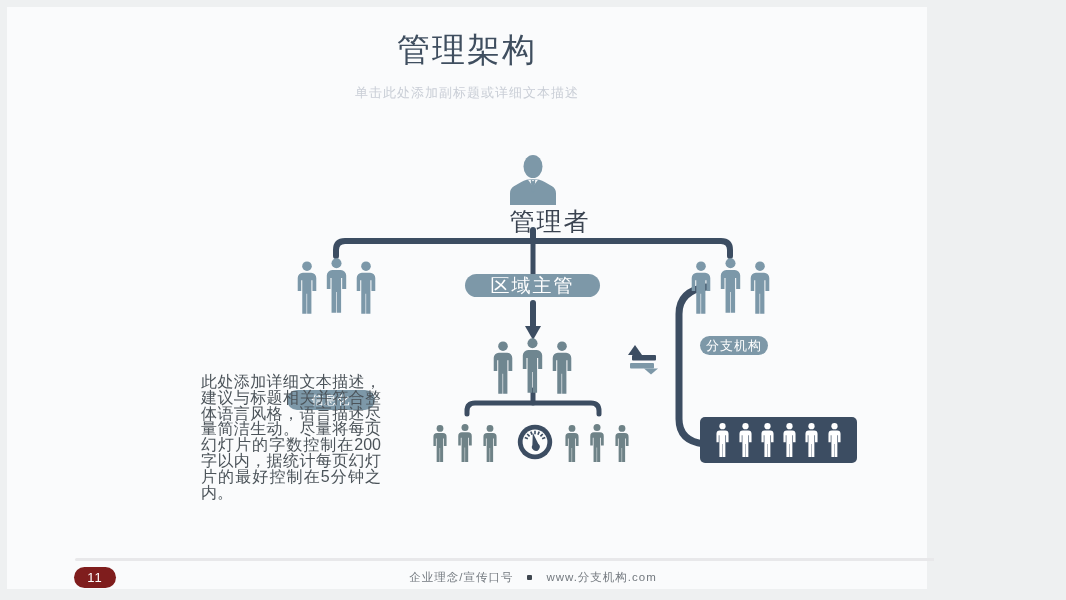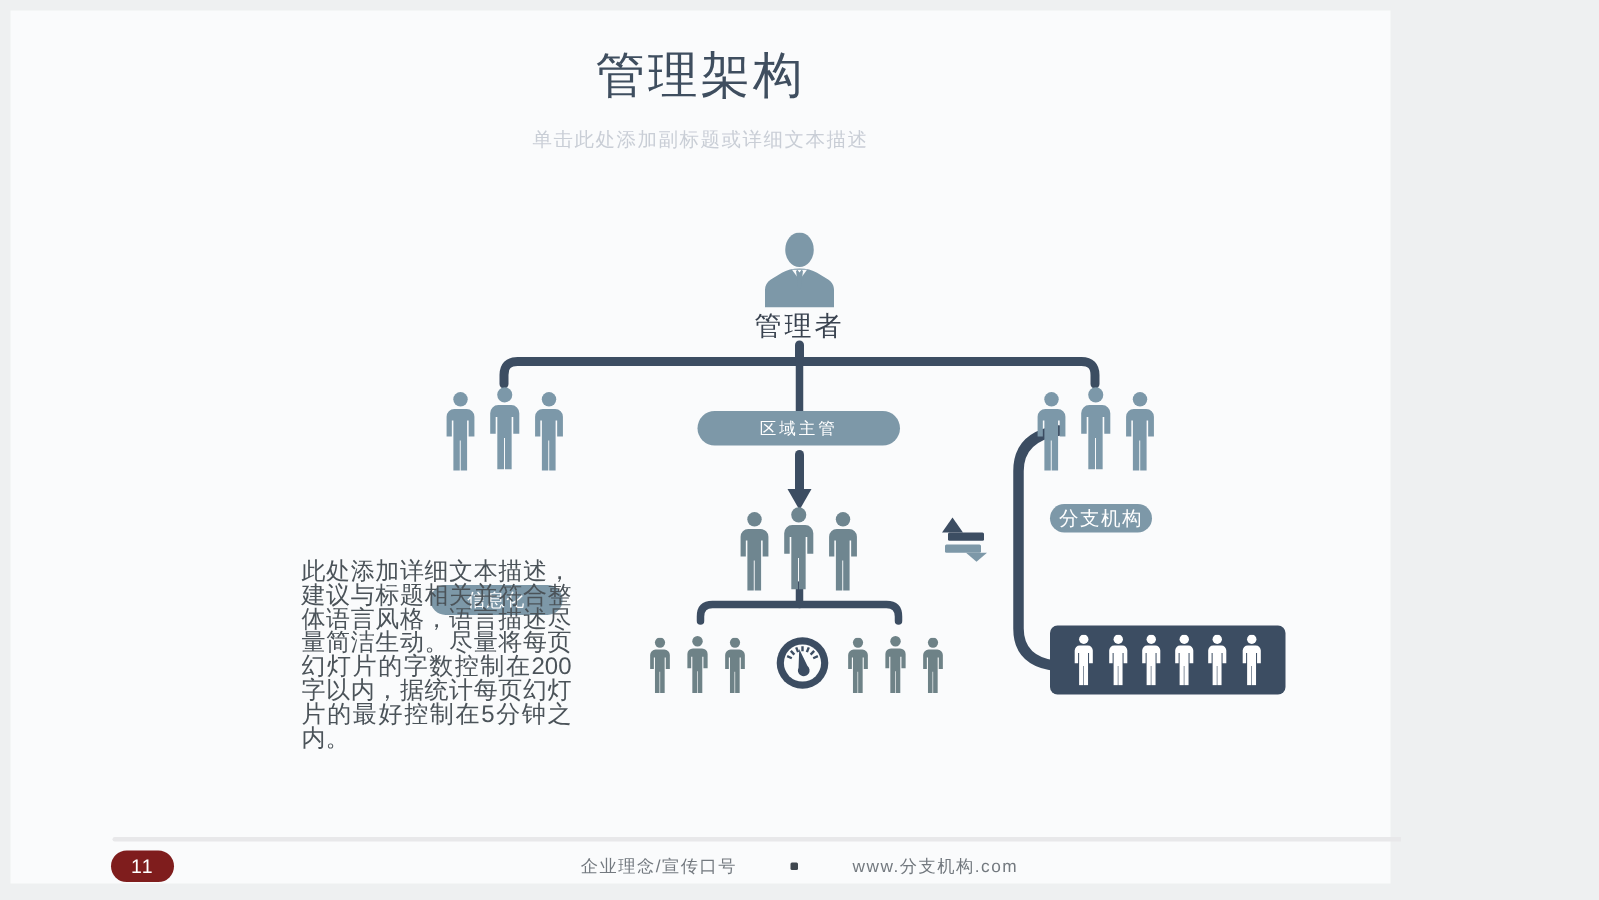--- a/index.html
+++ b/index.html
@@ -11,58 +11,58 @@
   .title { position:absolute; top:28px; left:0; width:100%; text-align:center;
            font-size:33px; font-weight:500; letter-spacing:2px; color:#3f4e5f; }
   .subtitle { position:absolute; top:84px; left:0; width:100%; text-align:center;
               font-size:13px; letter-spacing:1px; color:#c9ced6; }
 
   .connectors { position:absolute; left:0; top:0; width:1066px; height:600px; pointer-events:none; }
 
   .abs { position:absolute; }
 
   .manager-icon { left:505px; top:155px; width:56px; height:50px; }
-  .manager-label { left:433px; top:205px; width:200px; text-align:center;
-                   font-size:18px; color:#3a4350; letter-spacing:2px; }
+  .manager-label { left:450px; top:205px; width:200px; text-align:center;
+                   font-size:25px; color:#3a4350; letter-spacing:2px; }
 
   .pgroup { display:flex; align-items:flex-end; }
   .pgroup svg { display:block; }
   .fill-blue  { fill:#7c98a9; }
   .fill-sage  { fill:#6f8690; }
   .fill-sage2 { fill:#6e8287; }
   .fill-white { fill:#ffffff; }
 
   .grp-left   { left:296px; top:257px; gap:7px; }
   .grp-right  { left:690px; top:257px; gap:7px; }
   .grp-mid    { left:492px; top:337px; gap:7px; }
   .grp-ops-l  { left:432px; top:424px; gap:9px; }
   .grp-ops-r  { left:564px; top:424px; gap:9px; }
 
   .pill { position:absolute; background:#7d98a8; color:#fff; border-radius:999px;
           display:flex; align-items:center; justify-content:center; }
-  .pill-region { left:465px; top:274px; width:135px; height:23px; font-size:11px; letter-spacing:2px; }
+  .pill-region { left:465px; top:274px; width:135px; height:23px; font-size:19px; letter-spacing:2px; }
   .pill-info   { left:287px; top:358px; width:88px;  height:20px; font-size:12px; letter-spacing:1px;margin-top:32px; }
   .pill-branch { left:700px; top:336px; width:68px;  height:19px; font-size:13px; letter-spacing:1px; }
 
   .desc { left:201px; top:374px; width:180px; font-size:16px; line-height:15.8px;
           color:#4b5359; text-align:justify; }
 
   .gauge { left:517px; top:424px; width:36px; height:36px; }
   .sync  { left:626px; top:344px; width:34px; height:31px; }
 
   .branch-box { left:700px; top:417px; width:157px; height:46px; background:#3c4d62;
                 border-radius:5px; display:flex; align-items:center; justify-content:space-evenly;
                 padding:0 8px; }
 
   .footer-divider { left:75px; top:558px; width:883px; height:3px; background:#e8e8ea; border-radius:2px; }
   .page-badge { left:74px; top:567px; width:42px; height:21px; background:#7f1d1d; color:#fff;
                 border-radius:11px; display:flex; align-items:center; justify-content:center;
                 font-size:13px; letter-spacing:1px; }
   .footer-center { left:0; top:570px; width:1066px; display:flex; align-items:center;
-                   justify-content:center; gap:36px; }
+                   justify-content:center; gap:14px; }
   .footer-text { font-size:11.5px; color:#73797f; letter-spacing:1px; }
   .footer-dot { width:5px; height:5px; background:#3f474f; border-radius:1px; }
   .nav { left:937px; top:568px; display:flex; gap:5px; }
   .nav-btn { width:19px; height:19px; border:1.5px solid #e0e0e2; border-radius:50%;
              display:flex; align-items:center; justify-content:center;
              font-size:8px; color:#d9d9db; background:transparent; cursor:pointer; line-height:1; }
 </style>
 </head>
 <body>
 

